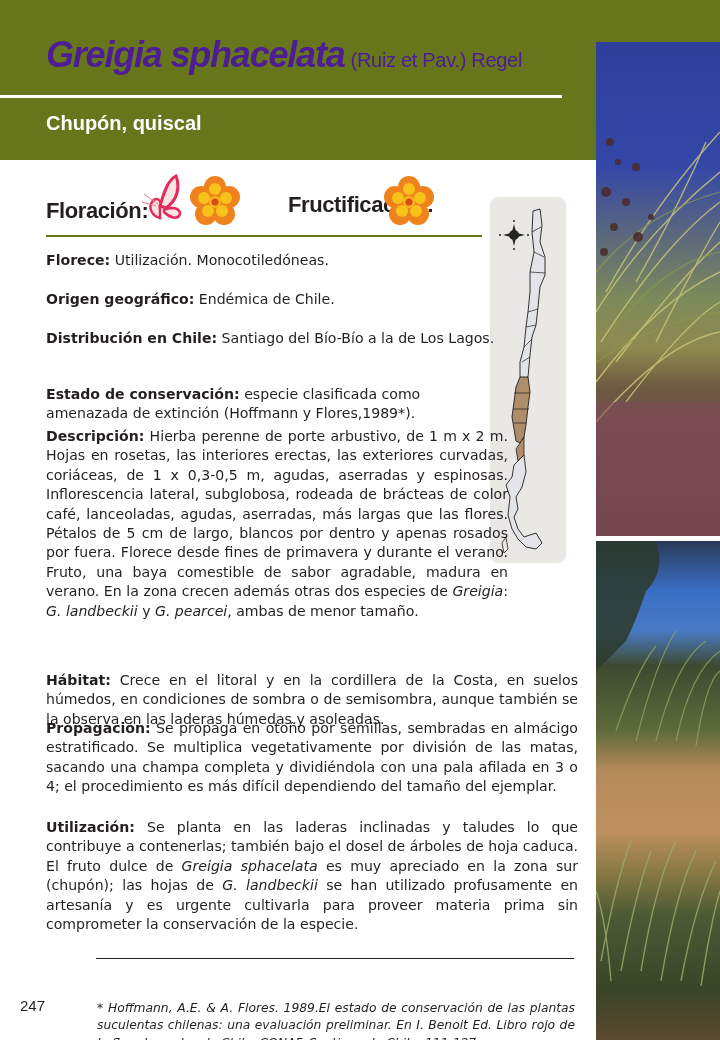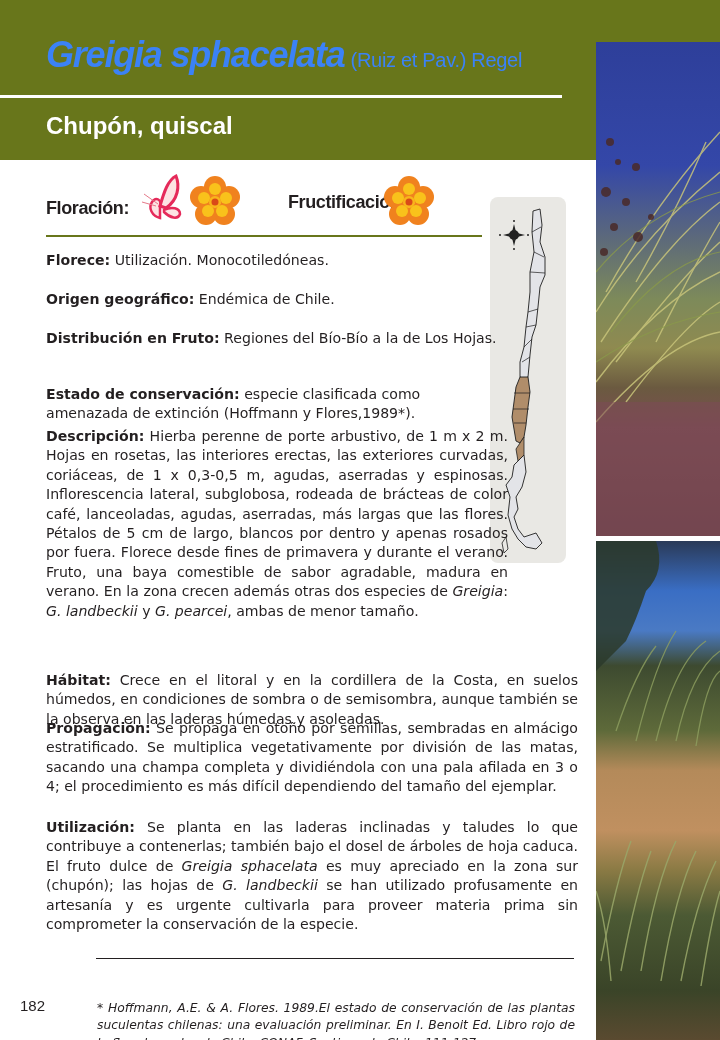--- a/index.html
+++ b/index.html
@@ -1,28 +1,28 @@
 <!DOCTYPE html>
 <html><head>
 <meta charset="utf-8">
 <style>
   html, body { margin:0; padding:0; }
   body { width:720px; height:1040px; background:#ffffff; position:relative; overflow:hidden; font-family:"DejaVu Sans", sans-serif; color:#231f20; }
   .header-band { position:absolute; left:0; top:0; width:720px; height:160px; background:#68761b; }
-  .title { position:absolute; left:46px; top:34px; color:#3b82f6; white-space:nowrap; }
+  .title { position:absolute; left:46px; top:34px; color:#4c1d95; white-space:nowrap; }
   .title .sci { font-family:"Liberation Sans", sans-serif; font-weight:bold; font-style:italic; font-size:36px; letter-spacing:-1.2px; }
   .title .auth { font-family:"Liberation Sans", sans-serif; font-size:20px; margin-left:6px; letter-spacing:-0.3px; }
   .title-rule { position:absolute; left:0; top:95px; width:562px; height:3px; background:#ffffff; }
-  .common { position:absolute; left:46px; top:112px; color:#fff; font-family:"Liberation Sans", sans-serif; font-weight:bold; font-size:24px; letter-spacing:0px; }
+  .common { position:absolute; left:46px; top:112px; color:#fff; font-family:"Liberation Sans", sans-serif; font-weight:bold; font-size:20px; letter-spacing:0px; }
 
   .photo { position:absolute; left:596px; width:124px; overflow:hidden; }
   .photo-top { top:42px; height:494px; background:linear-gradient(180deg,#2e3f9a 0%,#3447a8 25%,#5d6a7a 40%,#7d8a5a 52%,#8f8a50 62%,#6b5a40 70%,#7a4c52 78%,#6a4048 100%); }
   .photo-bot { top:541px; height:499px; background:linear-gradient(180deg,#2a3a58 0%,#3a6ec4 10%,#4a7ac4 18%,#3d4a30 25%,#5e6a3a 38%,#b48a5a 46%,#c09060 58%,#8a7a44 66%,#4c5a34 75%,#3a4428 90%,#5a4a30 100%); }
   .photo svg { position:absolute; left:0; top:0; }
-  .phen-label { position:absolute; top:8px; font-family:"Liberation Sans", sans-serif; font-weight:bold; font-size:18px; color:#231f20; letter-spacing:-0.4px; }
+  .phen-label { position:absolute; top:8px; font-family:"Liberation Sans", sans-serif; font-weight:bold; font-size:22px; color:#231f20; letter-spacing:-0.4px; }
   .phen-rule { position:absolute; left:46px; top:235px; width:436px; height:2px; background:#68761b; }
   .ico { position:absolute; }
 
   .map-box { position:absolute; left:490px; top:197px; width:76px; height:366px; background:#e9e8e4; border-radius:8px; }
 
   .text { position:absolute; left:46px; font-size:14.1px; line-height:19.4px; color:#231f20; }
   .text b { font-weight:bold; }
   .text i { font-style:italic; }
   .just { text-align:justify; }
   .narrow { width:446px; }
@@ -159,27 +159,27 @@
     <path d="M30 246 L34 240 L34 258 L28 264 L26 252 Z" fill="#b08d6a" stroke="#1e1e1e" stroke-width="0.8"></path>
     <path d="M28 264 L34 258 L36 275 L32 290 L26 300 L28 312 L24 320 L28 332 L34 340 L46 336 L52 346 L46 352 L36 350 L28 342 L22 332 L18 318 L20 300 L16 288 L22 280 L24 268 Z" fill="#e3e4e8" stroke="#1e1e1e" stroke-width="0.9"></path>
     <path d="M12 346 L16 340 L18 352 L14 356 Z" fill="none" stroke="#1e1e1e" stroke-width="0.8"></path>
   </svg>
 </div>
 
 <div class="text" style="top:251px;"><b>Florece:</b><span> Utilización. Monocotiledóneas.</span></div>
 
 <div class="text" style="top:290px;"><b>Origen geográfico:</b><span> Endémica de Chile.</span></div>
 
-<div class="text" style="top:329px;"><b>Distribución en Fruto:</b><span> Regiones del Bío-Bío a la de Los Hojas.</span></div>
+<div class="text" style="top:329px;"><b>Distribución en Chile:</b><span> Santiago del Bío-Bío a la de Los Lagos.</span></div>
 
 <div class="text narrow" style="top:368px;margin-top:17px;"><b>Estado de conservación:</b><span> especie clasificada como amenazada de extinción (Hoffmann y Flores,1989*).</span></div>
 
 <div class="text narrow just" style="top:427px;width:462px;"><b>Descripción:</b><span> Hierba perenne de porte arbustivo, de 1 m x 2 m. Hojas en rosetas, las interiores erectas, las exteriores curvadas, coriáceas, de 1 x 0,3-0,5 m, agudas, aserradas y espinosas. Inflorescencia lateral, subglobosa, rodeada de brácteas de color café, lanceoladas, agudas, aserradas, más largas que las flores. Pétalos de 5 cm de largo, blancos por dentro y apenas rosados por fuera. Florece desde fines de primavera y durante el verano. Fruto, una baya comestible de sabor agradable, madura en verano. En la zona crecen además otras dos especies de </span><i>Greigia</i><span>: </span><i>G. landbeckii</i><span> y </span><i>G. pearcei</i><span>, ambas de menor tamaño.</span></div>
 
 <div class="text wide just" style="top:671px;"><b>Hábitat:</b><span> Crece en el litoral y en la cordillera de la Costa, en suelos húmedos, en condiciones de sombra o de semisombra, aunque también se la observa en las laderas húmedas y asoleadas.</span></div>
 
 <div class="text wide just" style="top:719px;"><b>Propagación:</b><span> Se propaga en otoño por semillas, sembradas en almácigo estratificado. Se multiplica vegetativamente por división de las matas, sacando una champa completa y dividiéndola con una pala afilada en 3 o 4; el procedimiento es más difícil dependiendo del tamaño del ejemplar.</span></div>
 
 <div class="text wide just" style="top:818px;"><b>Utilización:</b><span> Se planta en las laderas inclinadas y taludes lo que contribuye a contenerlas; también bajo el dosel de árboles de hoja caduca. El fruto dulce de </span><i>Greigia sphacelata</i><span> es muy apreciado en la zona sur (chupón); las hojas de </span><i>G. landbeckii</i><span> se han utilizado profusamente en artesanía y es urgente cultivarla para proveer materia prima sin comprometer la conservación de la especie.</span></div>
 
 <div class="foot-rule"></div>
 <div class="footnote">* Hoffmann, A.E. &amp; A. Flores. 1989.El estado de conservación de las plantas suculentas chilenas: una evaluación preliminar. En I. Benoit Ed. Libro rojo de la flora terrestre de Chile. CONAF. Santiago de Chile. 111-127.</div>
-<div class="page-num">182</div>
+<div class="page-num">247</div>
 
 </body></html>

